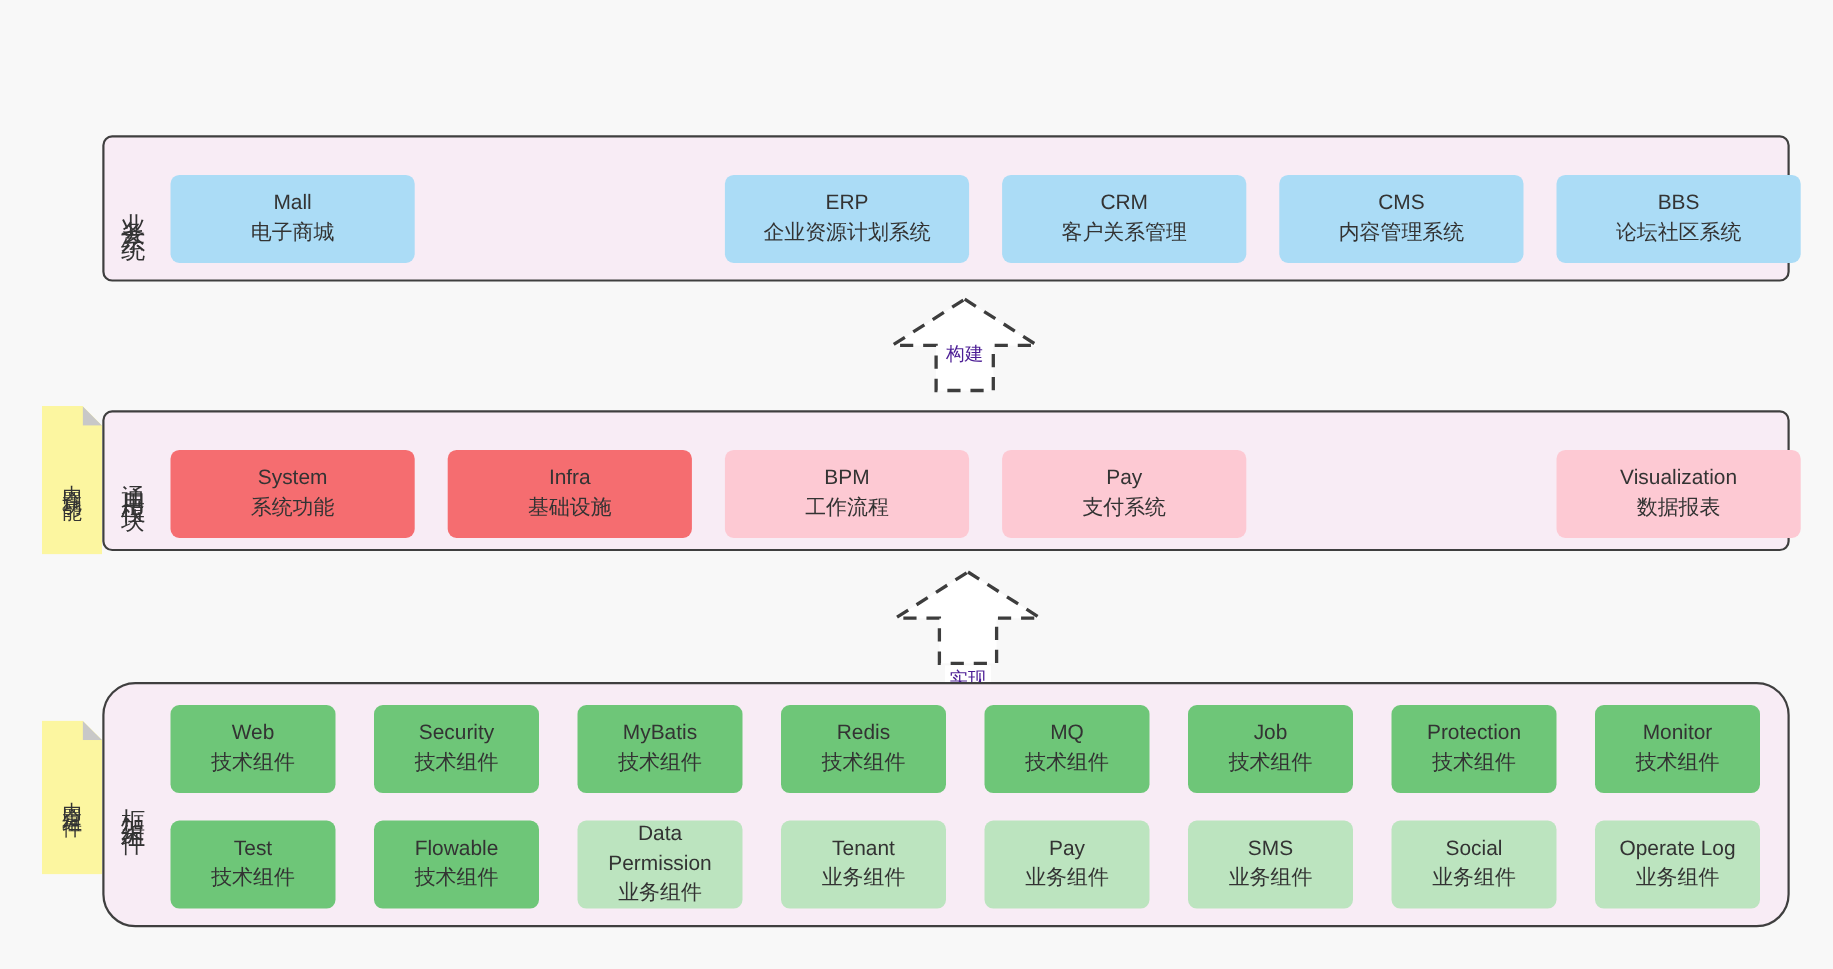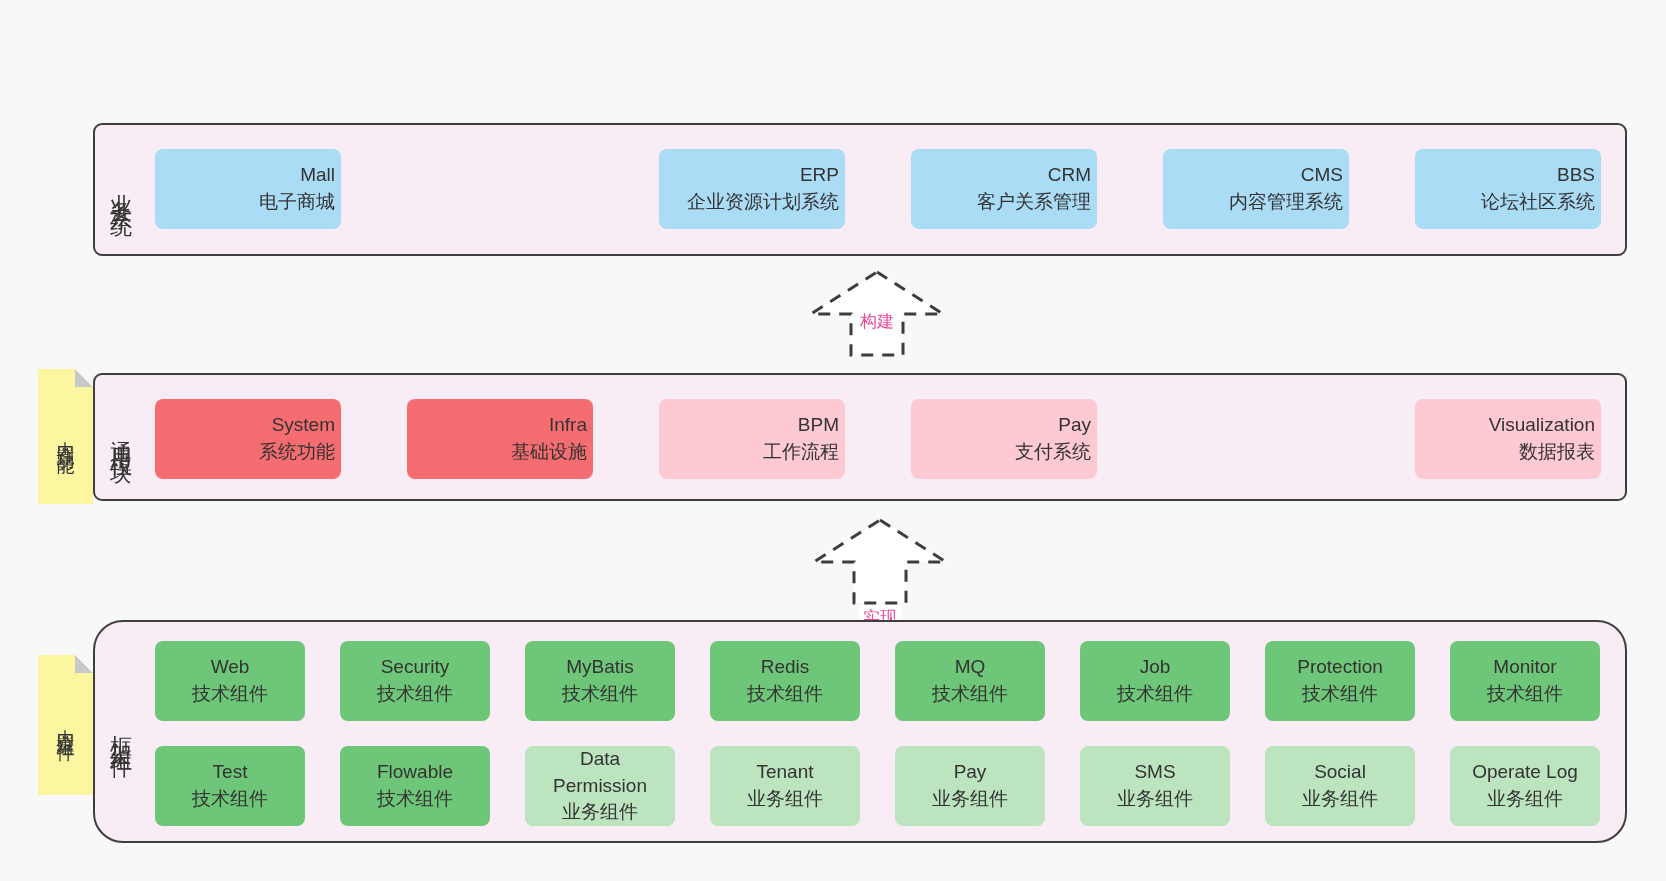--- a/index.html
+++ b/index.html
@@ -14,21 +14,21 @@
   #layer-components{top:620px;height:223px;border-radius:30px;}
 
   .vlabel{position:absolute;left:11px;top:50%;transform:translateY(-50%);
           writing-mode:vertical-rl;text-orientation:upright;
           font-size:22px;letter-spacing:7px;color:#333;white-space:nowrap;}
 
   
   .node{position:absolute;border-radius:8px;display:flex;flex-direction:column;
         align-items:center;justify-content:center;text-align:center;
         font-size:19px;line-height:1.42;color:#333;padding:0 6px;box-sizing:border-box;}
-  .wide{width:186px;height:80px;top:24px;align-items:flex-end;}
+  .wide{width:222px;height:80px;top:34px;}
   .small{width:150px;height:80px;}
   .r0{top:19px}.r1{top:124px}
   .c0{left:60px}.c1{left:312px}.c2{left:564px}.c3{left:816px}.c4{left:1068px}.c5{left:1320px}
   .k0{left:60px}.k1{left:245px}.k2{left:430px}.k3{left:615px}.k4{left:800px}.k5{left:985px}.k6{left:1170px}.k7{left:1355px}
   .blue{background:#abdcf6;}
   .red{background:#f56d70;}
   .pink{background:#fdc9d3;}
   .green{background:#6ec678;}
   .green-light{background:#bce4bf;}
 
@@ -41,21 +41,21 @@
   .sticky .vtext{writing-mode:vertical-rl;text-orientation:upright;
                  font-size:18px;letter-spacing:5px;color:#333;white-space:nowrap;}
   .fold{position:absolute;top:0;right:0;width:18px;height:18px;background:#c8c8c8;
         clip-path:polygon(0 0,100% 100%,0 100%);}
 
   
   .arrow{position:absolute;width:140px;height:90px;}
   #arrow-build{left:807px;top:268px;}
   #arrow-implement{left:810px;top:516px;}
   .arrow-label{position:absolute;transform:translateX(-50%);background:#ffffff;
-               font-size:17px;color:#ec4899;padding:1px 4px;white-space:nowrap;}
+               font-size:17px;color:#4c1d95;padding:1px 4px;white-space:nowrap;}
   #label-build{left:877px;top:309px;}
   #label-implement{left:880px;top:557px;margin-top:48px;}
 </style>
 </head>
 <body>
 
 <div class="canvas">
 
   <div class="sticky" id="sticky-features">
     <span class="fold"></span>

